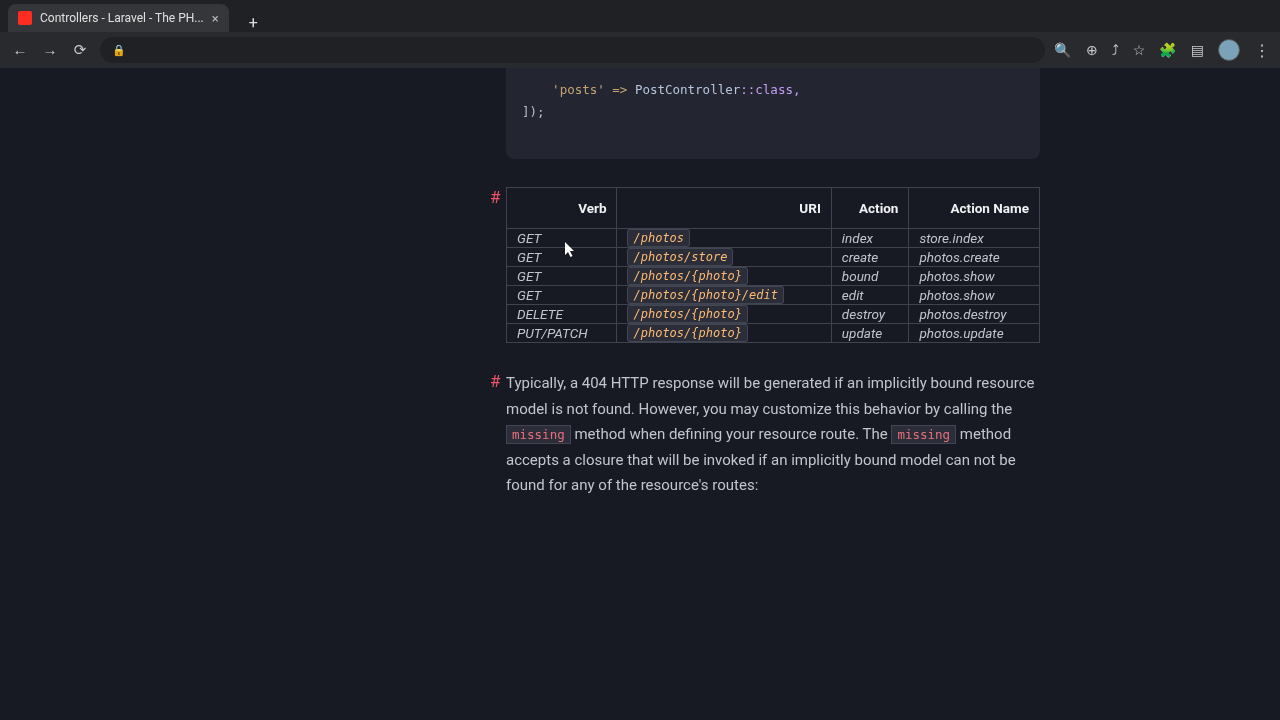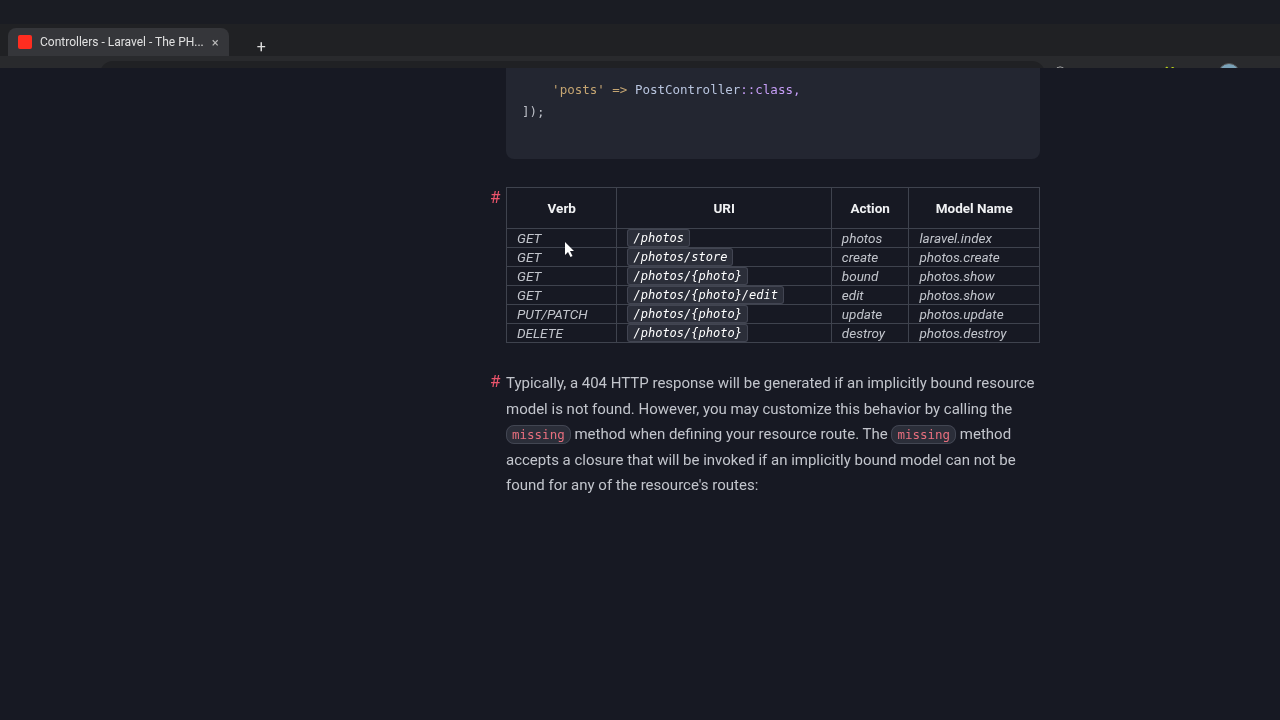--- a/index.html
+++ b/index.html
@@ -33,23 +33,22 @@
     width:1280px;height:720px;
     position:relative;
   }
   
   .chrome{
     background:#202124;
     border-bottom:1px solid #393b41;
   }
   .tab-strip{
     display:flex;align-items:flex-end;height:32px;
-    padding-left:8px;gap:20px;
+    padding-left:8px;gap:12px;
     background:#202124;
-    margin-top:24px;
   }
   .tab{
     display:flex;align-items:center;gap:8px;
     background:#35363a;
     height:28px;
     padding:0 10px;
     border-radius:8px 8px 0 0;
     min-width:180px;
     font-size:12px;color:#e0e0e0;
   }
@@ -128,58 +127,58 @@
   }
 
   table.resource{
     width:100%;
     border-collapse:collapse;
     margin:0 0 0 0;
     border:1px solid var(--border-table);
     font-size:13.5px;
   }
   table.resource th{
-    text-align:center;
+    text-align:right;
     font-weight:700;
     color:#f0f1f3;
     padding:12px 10px;
     border:1px solid var(--border-table);
     background:transparent;
   }
   table.resource td{
     padding:0 10px;
     border:1px solid var(--border-table);
     color:#c2c5cc;
     font-style:italic;
   }
   code.uri{
     display:inline-block;
     background:rgba(60,63,76,.55);
     border:1px solid rgba(90,93,108,.5);
-    color:#ffffff;
+    color:#fdba74;
     font-family:ui-monospace,SFMono-Regular,Menlo,Consolas,monospace;
     font-size:12px;
     padding:1px 5px;
     border-radius:3px;
   }
 
   p.body{
     font-size:15px;
     line-height:1.7;
     color:#c2c5cc;
     margin:12px 0;
   }
   code.inline{
     background:rgba(60,63,76,.55);
     border:1px solid rgba(90,93,108,.5);
     color:#e86f7e;
     font-family:ui-monospace,SFMono-Regular,Menlo,Consolas,monospace;
     font-size:12.5px;
     padding:1px 5px;
-    border-radius:8px;
+    border-radius:0;
   }
   .mouse-pointer{
     position:absolute;
     left:565px;top:184px;
     font-size:12px;color:#e0e0e0;
     transform:rotate(0deg);
     pointer-events:none;
   }
 </style>
 </head>
@@ -226,60 +225,60 @@
       <h3 class="section">
         <span class="hash">#</span>
       </h3>
 
       <table class="resource">
         <thead>
           <tr>
             <th>Verb</th>
             <th>URI</th>
             <th>Action</th>
-            <th>Model Name</th>
+            <th>Action Name</th>
           </tr>
         </thead>
         <tbody id="resource-tbody">
             <tr>
               <td>GET</td>
               <td><code class="uri">/photos</code></td>
-              <td>photos</td>
-              <td>laravel.index</td>
+              <td>index</td>
+              <td>store.index</td>
             </tr>
             <tr>
               <td>GET</td>
               <td><code class="uri">/photos/store</code></td>
               <td>create</td>
               <td>photos.create</td>
             </tr>
             <tr>
               <td>GET</td>
               <td><code class="uri">/photos/{photo}</code></td>
               <td>bound</td>
               <td>photos.show</td>
             </tr>
             <tr>
               <td>GET</td>
               <td><code class="uri">/photos/{photo}/edit</code></td>
               <td>edit</td>
               <td>photos.show</td>
+            </tr>
+            <tr>
+              <td>DELETE</td>
+              <td><code class="uri">/photos/{photo}</code></td>
+              <td>destroy</td>
+              <td>photos.destroy</td>
             </tr>
             <tr>
               <td>PUT/PATCH</td>
               <td><code class="uri">/photos/{photo}</code></td>
               <td>update</td>
               <td>photos.update</td>
             </tr>
-            <tr>
-              <td>DELETE</td>
-              <td><code class="uri">/photos/{photo}</code></td>
-              <td>destroy</td>
-              <td>photos.destroy</td>
-            </tr>
           </tbody>
       </table>
 
       <h3 class="section">
         <span class="hash">#</span>
       </h3>
 
       <p class="body">
         <span>Typically, a 404 HTTP response will be generated if an implicitly bound resource model is not found. However, you may customize this behavior by calling the </span><code class="inline">missing</code><span> method when defining your resource route. The </span><code class="inline">missing</code><span> method accepts a closure that will be invoked if an implicitly bound model can not be found for any of the resource's routes:</span>
       </p>

